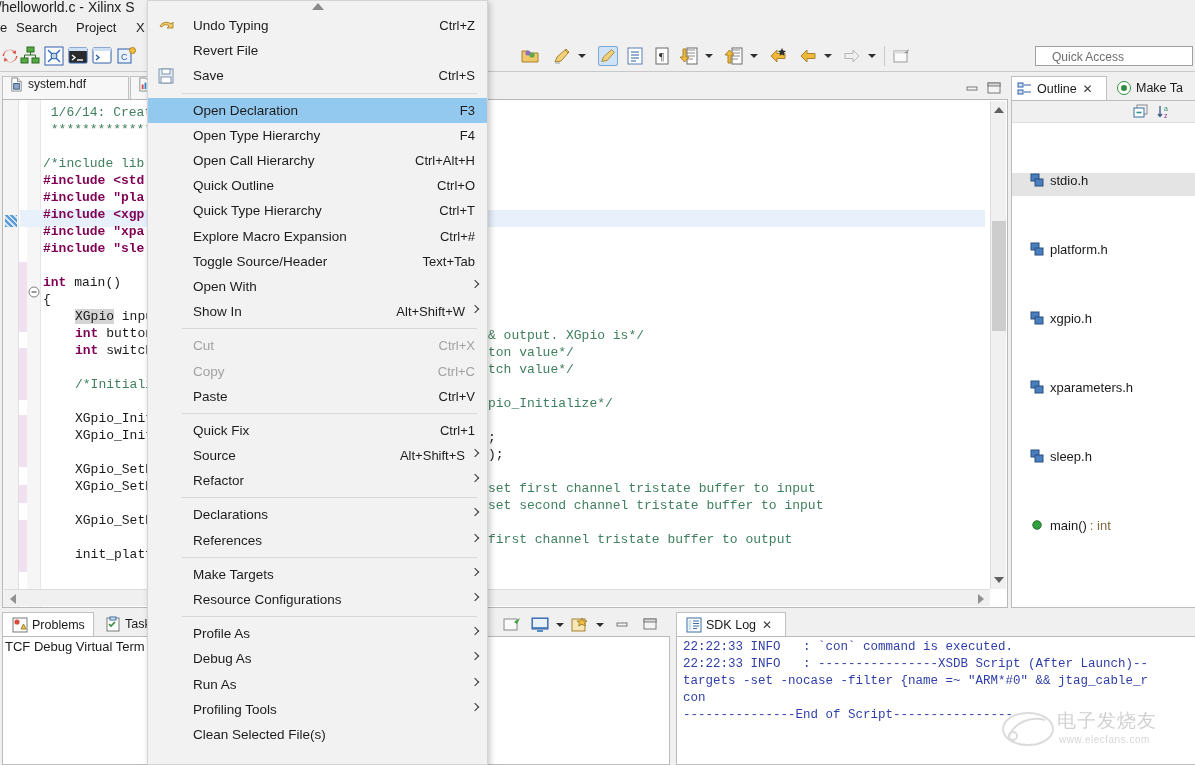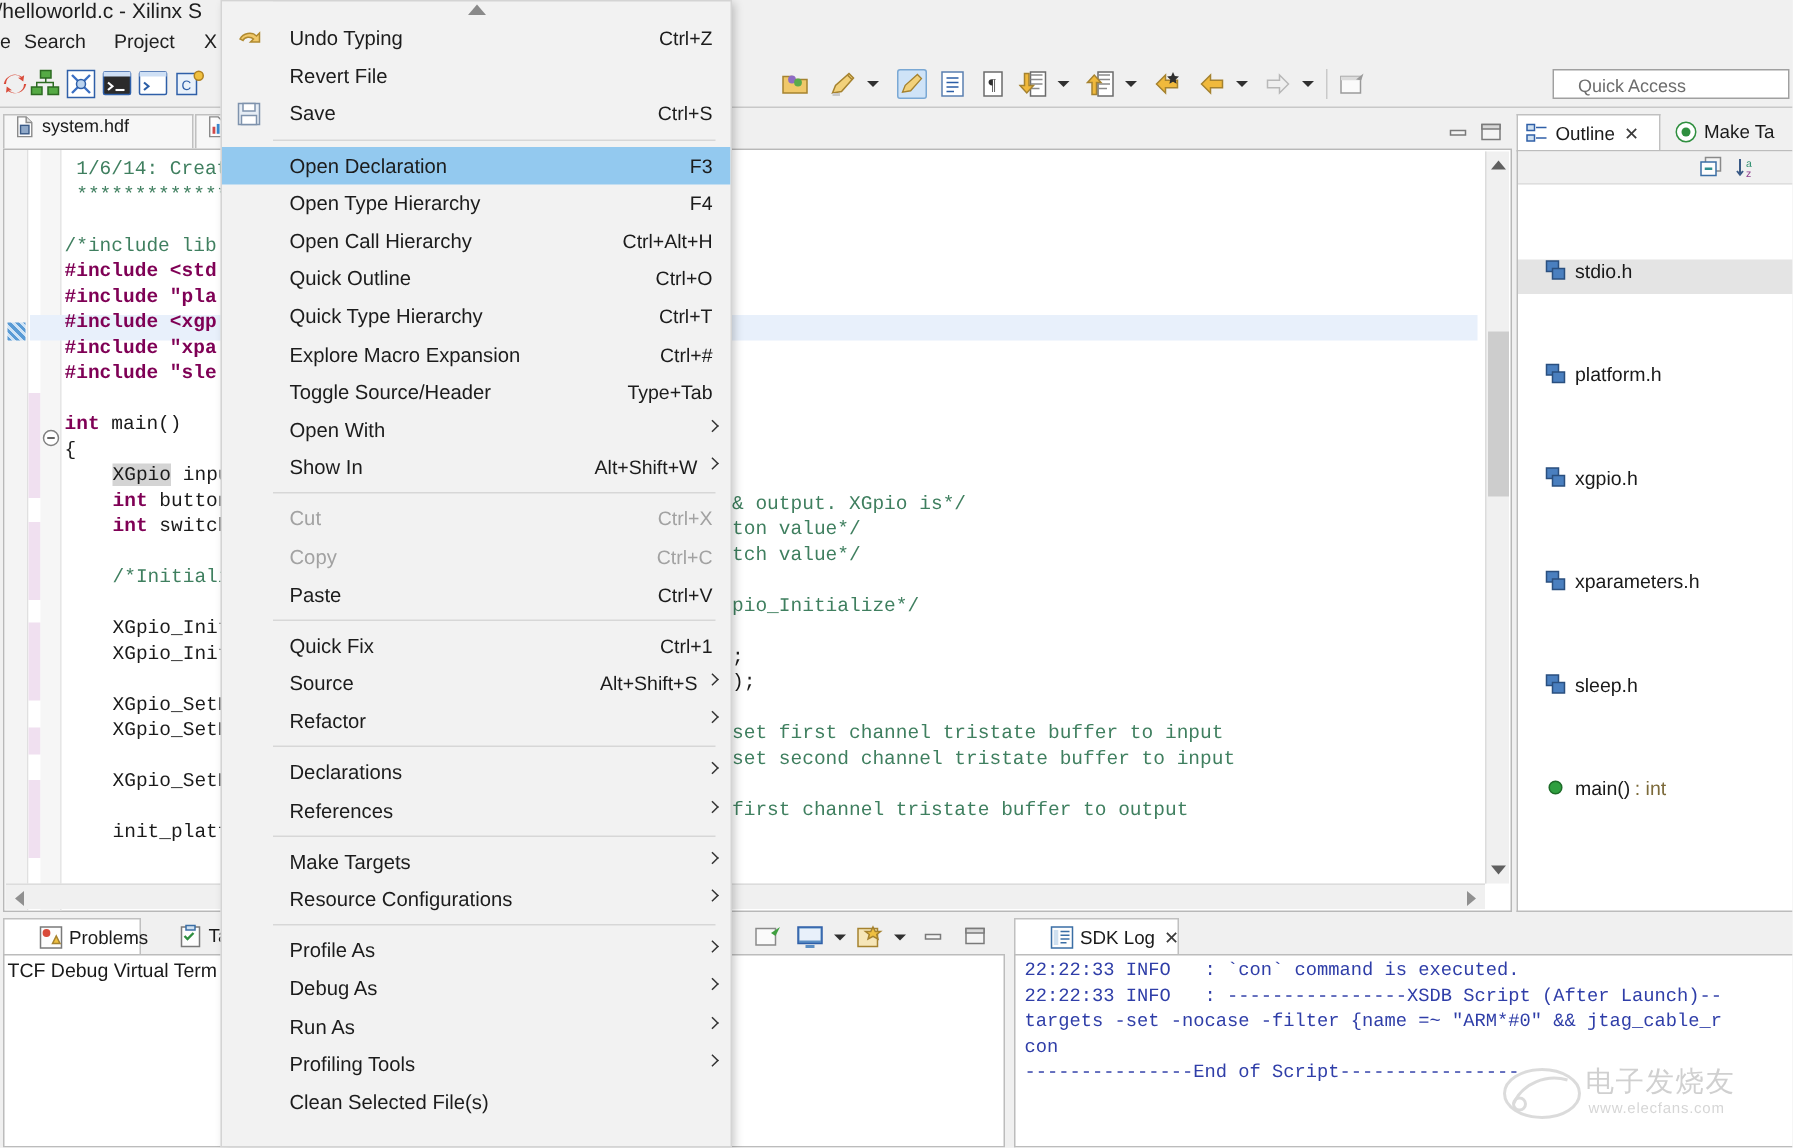--- a/index.html
+++ b/index.html
@@ -188,21 +188,21 @@
   .onode.sel { background: #e4e4e4; }
   .onode .oic { position: absolute; left: 18px; width: 14px; height: 14px; }
   .onode .rettype { color: #7c6a3a; margin-left: 3px; }
 
   
   .console-part {
     position: absolute; left: 2px; top: 612px; width: 668px; height: 153px;
   }
   .ctab {
     position: absolute; top: 0; height: 24px;
-    display: flex; align-items: center; padding: 0 23px;
+    display: flex; align-items: center; padding: 0 9px;
     font-size: 12.5px; white-space: nowrap;
   }
   .ctab .ic { width: 16px; height: 16px; margin-right: 4px; position: relative; }
   .console-body {
     position: absolute; left: 0; top: 24px; width: 668px; height: 129px;
     background: #ffffff; border: 1px solid #bcbcbc;
   }
   .term-title {
     position: absolute; left: 2px; top: 2px;
     font-size: 13px; color: #1a1a1a; white-space: nowrap; text-align: center;
@@ -722,21 +722,21 @@
         <div class="ctx-item">
           <span>Quick Type Hierarchy</span>
           <span class="accel">Ctrl+T</span>
         </div>
         <div class="ctx-item">
           <span>Explore Macro Expansion</span>
           <span class="accel">Ctrl+#</span>
         </div>
         <div class="ctx-item">
           <span>Toggle Source/Header</span>
-          <span class="accel">Type+Tab</span>
+          <span class="accel">Text+Tab</span>
         </div>
         <div class="ctx-item submenu">
           <span>Open With</span>
           <span class="chev"></span>
         </div>
         <div class="ctx-item submenu">
           <span>Show In</span>
           <span class="accel">Alt+Shift+W</span>
           <span class="chev"></span>
         </div>

